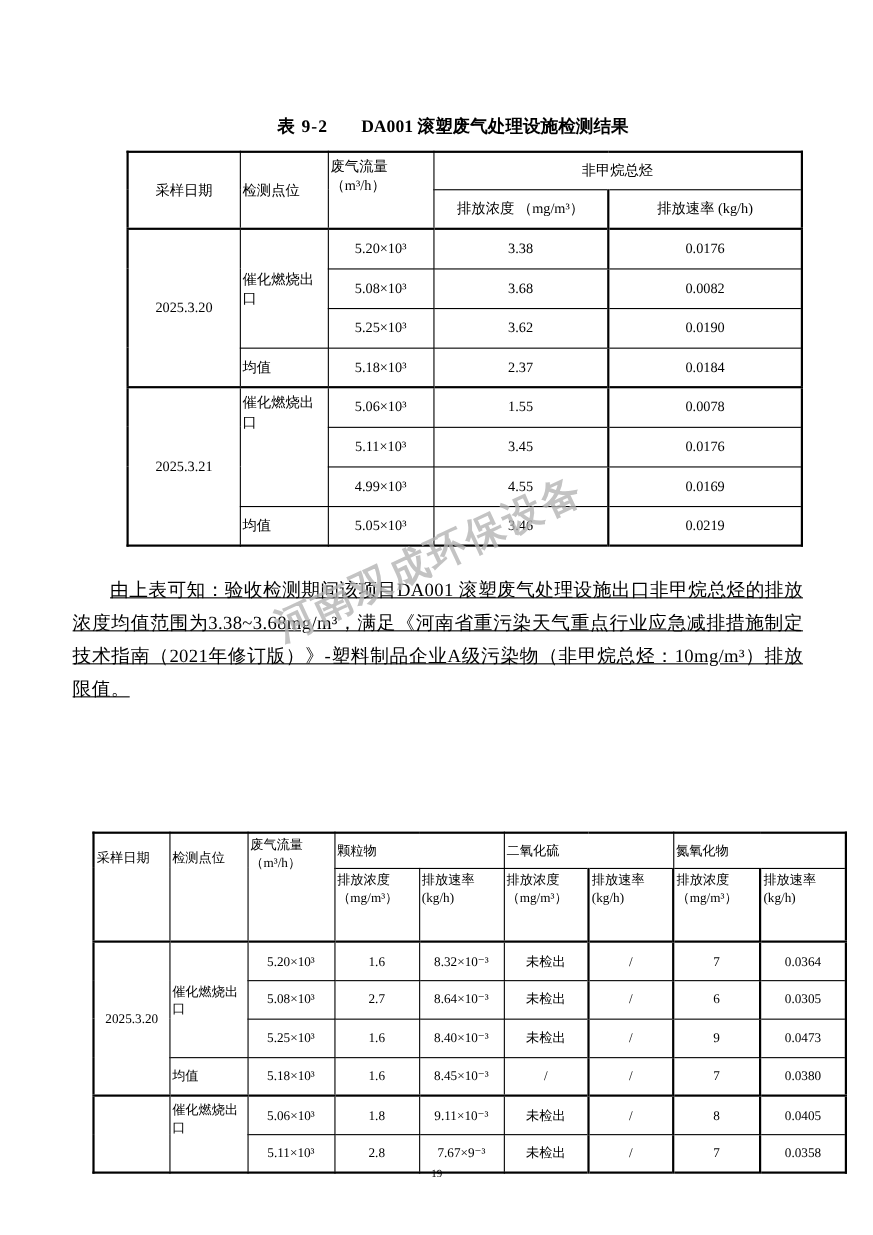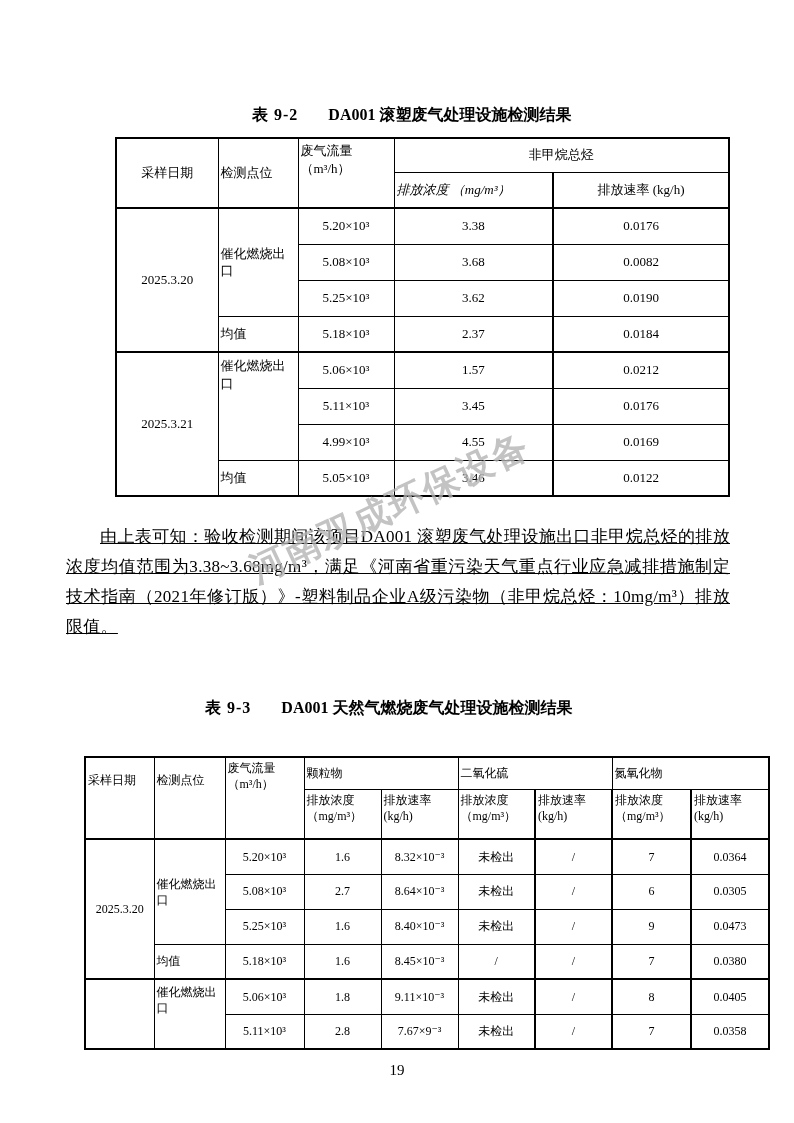--- a/index.html
+++ b/index.html
@@ -17,50 +17,50 @@
   table{border-width:2px;}
   th,td{font-weight:normal;padding:0 2px;overflow:hidden;vertical-align:middle;text-align:center;line-height:1.35;}
 
   
   #table1{left:115px;top:137px;width:613px;font-size:13px;}
   #table1 thead tr:first-child{height:34px;}
   #table1 thead tr:last-child{height:36px;}
   #table1 tbody tr{height:36px;}
   #table1 .h-flow{vertical-align:top;text-align:left;padding-top:3px;}
   #table1 .h-point{text-align:left;}
-  #table1 .h-conc{text-align:left;font-style:italic;}
+  #table1 .h-conc{text-align:center;}
   #table1 tbody td:last-child, #table1 .bl2{border-left-width:2px;}
   #table1 tr.group-start td{border-top-width:2px;}
   #table1 td.cell-point{text-align:left;}
   #table1 td.vtop{vertical-align:top;padding-top:4px;}
 
   
   #table2{left:84px;top:756px;width:684px;font-size:12px;}
   #table2 thead tr:first-child{height:32px;}
-  #table2 thead tr:last-child{height:50px;border-radius:21px;}
+  #table2 thead tr:last-child{height:67px;border-radius:21px;}
   #table2 tbody tr{height:35px;}
   #table2 th{text-align:left;}
   #table2 .h-rs{vertical-align:top;padding-top:14px;}
   #table2 .h-flow{vertical-align:top;padding-top:2px;}
   #table2 thead tr:last-child th{vertical-align:top;padding-top:2px;}
   #table2 td:nth-last-child(-n+3), #table2 thead tr:last-child th:nth-last-child(-n+3){border-left-width:2px;}
   #table2 tr.group-start td{border-top-width:2px;}
   #table2 td.cell-point{text-align:left;vertical-align:middle;}
   #table2 td.vtop{vertical-align:top;padding-top:4px;}
 
   .para{
     position:absolute;left:66px;top:522px;width:664px;margin:0;
     font-size:17px;line-height:30px;text-indent:2em;text-align:justify;letter-spacing:0.3px;text-decoration:underline;
   }
   .watermark{
     position:absolute;left:252px;top:548px;z-index:5;pointer-events:none;
     font-size:36px;font-weight:bold;letter-spacing:2px;color:rgba(178,178,178,0.78);
     transform:rotate(-25deg);transform-origin:left center;white-space:nowrap;
   }
-  .pageno{position:absolute;top:1062px;left:0;width:100%;text-align:center;font-size:15px;}
+  .pageno{position:absolute;top:1062px;left:0;width:100%;text-align:center;font-size:10px;}
 </style>
 </head>
 <body>
 
 <div class="page">
 
   <div class="watermark">河南双成环保设备</div>
 
   <h2 class="title" id="t1-title"><span class="no">表 9-2</span><span>DA001 滚塑废气处理设施检测结果</span></h2>
 
@@ -105,45 +105,44 @@
       <tr>
         <td class="cell-point">均值</td>
         <td>5.18×10³</td>
         <td>2.37</td>
         <td>0.0184</td>
       </tr>
       <tr class="group-start">
         <td rowspan="4">2025.3.21</td>
         <td rowspan="3" class="cell-point vtop">催化燃烧出口</td>
         <td>5.06×10³</td>
-        <td>1.57</td>
-        <td>0.0212</td>
+        <td>1.55</td>
+        <td>0.0078</td>
       </tr>
       <tr>
         <td>5.11×10³</td>
         <td>3.45</td>
         <td>0.0176</td>
       </tr>
       <tr>
         <td>4.99×10³</td>
         <td>4.55</td>
         <td>0.0169</td>
       </tr>
       <tr>
         <td class="cell-point">均值</td>
         <td>5.05×10³</td>
         <td>3.46</td>
-        <td>0.0122</td>
+        <td>0.0219</td>
       </tr>
     </tbody>
   </table>
 
   <p class="para">由上表可知：验收检测期间该项目DA001 滚塑废气处理设施出口非甲烷总烃的排放浓度均值范围为3.38~3.68mg/m³，满足《河南省重污染天气重点行业应急减排措施制定技术指南（2021年修订版）》-塑料制品企业A级污染物（非甲烷总烃：10mg/m³）排放限值。</p>
 
-  <h2 class="title" id="t2-title"><span class="no">表 9-3</span><span>DA001 天然气燃烧废气处理设施检测结果</span></h2>
 
   <table id="table2">
     <colgroup>
       <col style="width:69px">
         <col style="width:71px">
         <col style="width:79px">
         <col style="width:77px">
         <col style="width:77px">
         <col style="width:77px">
         <col style="width:77px">

